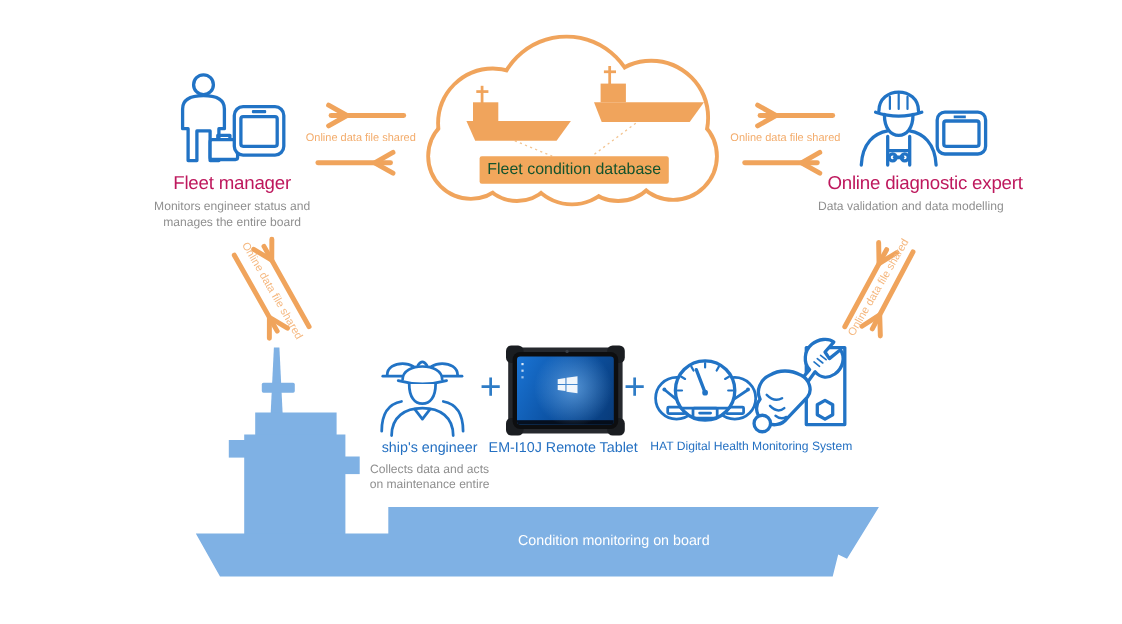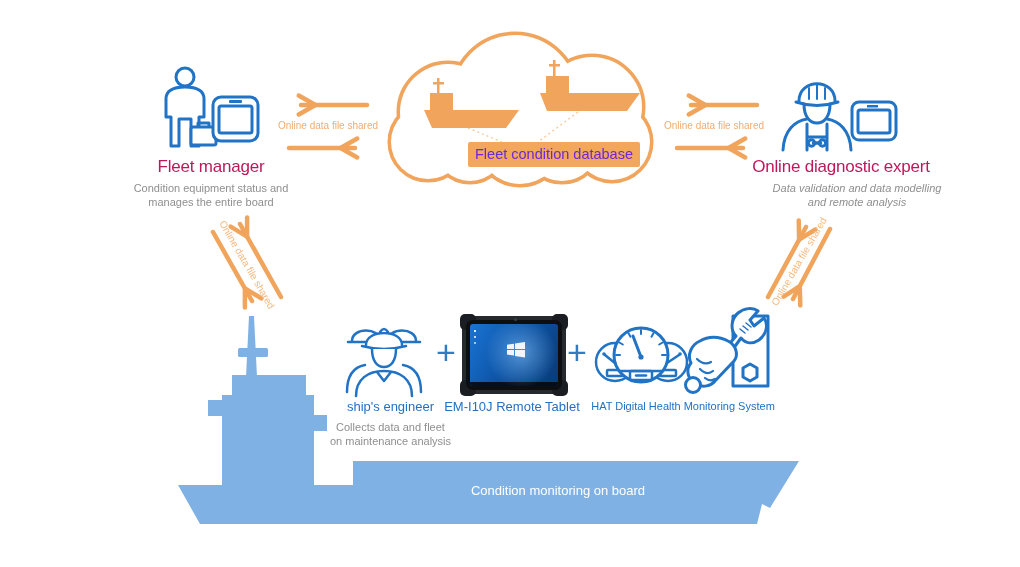--- a/index.html
+++ b/index.html
@@ -6,21 +6,21 @@
   .stage{position:relative;width:1020px;height:567px;background:#fff;overflow:hidden;
          font-family:"Liberation Sans",sans-serif;}
   .stage svg.layer{position:absolute;left:0;top:0;}
   .txt{position:absolute;text-align:center;}
   .title{color:#be185d;font-size:17px;letter-spacing:-0.2px;}
   .sub{color:#8F8F8F;font-size:11px;line-height:14px;}
   .linklbl{color:#F3AC6C;font-size:10px;white-space:nowrap;}
   .diag{color:#F5B77E;font-size:10px;white-space:nowrap;transform-origin:center center;}
   .bluelbl{color:#2470C2;font-size:13px;white-space:nowrap;}
   .dbbox{position:absolute;left:436px;top:142px;width:172px;height:25px;background:#F2A75C;
-         border-radius:2px;color:#6d28d9;font-size:14.5px;line-height:25px;text-align:center;margin-left:32px;}
+         border-radius:2px;color:#14532d;font-size:14.5px;line-height:25px;text-align:center;}
   .banner{left:360px;top:483px;width:396px;color:#fff;font-size:13px;}
   .plus{position:absolute;width:30px;text-align:center;color:#2E7CC6;font-size:34px;font-weight:300;line-height:34px;}
   
   .device{position:absolute;left:462px;top:316px;width:104px;height:78px;background:#26292e;border-radius:10px;}
   .device .bump{position:absolute;width:16px;height:16px;background:#1a1d21;border-radius:5px;}
   .device .bezel{position:absolute;inset:4px;background:#0d0e10;border-radius:7px;}
   .device .screen{position:absolute;inset:8px;border-radius:3px;overflow:hidden;
       background:linear-gradient(118deg,#1a74d4 0%,#0d55a8 45%,#083a78 100%);}
   .device .screen::after{content:"";position:absolute;inset:0;
       background:radial-gradient(circle at 58% 46%,rgba(140,200,255,.55),rgba(10,50,110,0) 58%);}
@@ -208,41 +208,40 @@
       </svg>
       <div class="task"></div>
     </div>
     <div class="cam"></div>
   </div>
 
   <div class="dbbox">Fleet condition database</div>
 
   <div class="txt title" style="left:121px;top:157px;width:180px;">Fleet manager</div>
   <div class="txt sub" style="left:101px;top:181px;width:220px;">
-    <div>Condition equipment status and</div>
+    <div>Monitors engineer status and</div>
     <div>manages the entire board</div>
   </div>
 
   <div class="txt title" style="left:731px;top:157px;width:220px;">Online diagnostic expert</div>
-  <div class="txt sub" style="left:737px;top:181px;width:240px;font-style:italic;">
+  <div class="txt sub" style="left:708px;top:181px;width:240px;">
     <div>Data validation and data modelling</div>
-    <div>and remote analysis</div>
   </div>
 
   <div class="txt linklbl" style="left:276px;top:120px;width:104px;">Online data file shared</div>
   <div class="txt linklbl" style="left:662px;top:120px;width:104px;">Online data file shared</div>
   <div class="txt diag" style="left:192px;top:259px;width:110px;transform:rotate(60deg);">Online data file shared</div>
   <div class="txt diag" style="left:744px;top:256px;width:110px;transform:rotate(-60deg);">Online data file shared</div>
 
   <div class="plus" style="left:431px;top:335px;">+</div>
   <div class="plus" style="left:562px;top:335px;">+</div>
 
   <div class="txt bluelbl" style="left:318px;top:399px;width:145px;">ship's engineer</div>
   <div class="txt sub" style="left:318px;top:420px;width:145px;">
-    <div>Collects data and fleet</div>
-    <div>on maintenance analysis</div>
+    <div>Collects data and acts</div>
+    <div>on maintenance entire</div>
   </div>
   <div class="txt bluelbl" style="left:432px;top:399px;width:160px;">EM-I10J Remote Tablet</div>
   <div class="txt bluelbl" style="left:570px;top:400px;width:226px;font-size:11px;">HAT Digital Health Monitoring System</div>
 
   <div class="txt banner">Condition monitoring on board</div>
 
 </div>
 
 </body></html>

